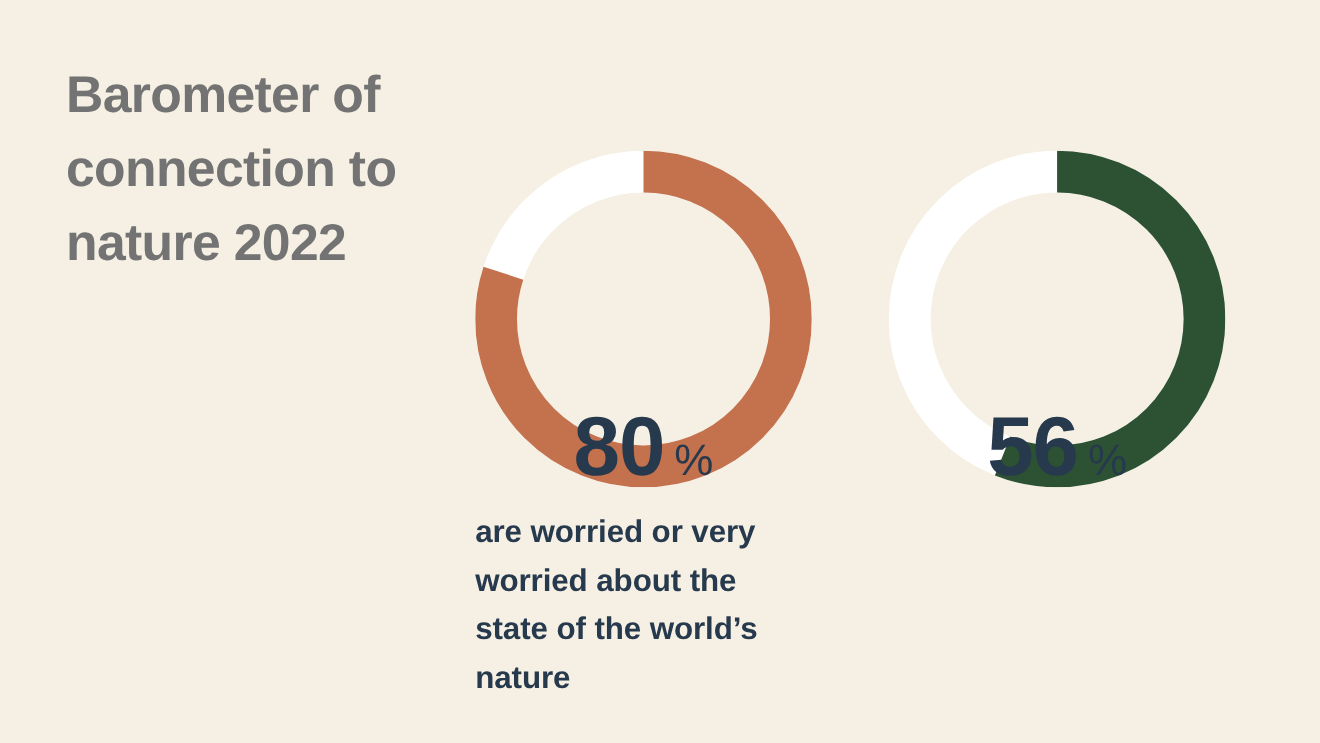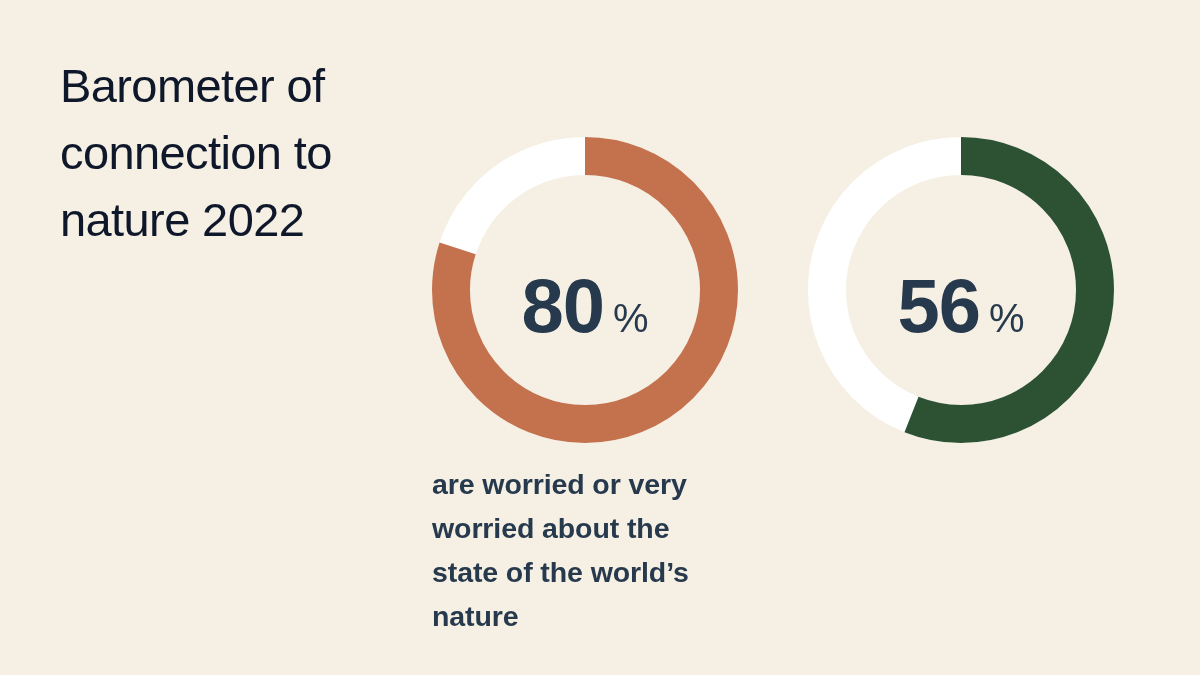--- a/index.html
+++ b/index.html
@@ -26,23 +26,23 @@
   #title-block {
     position: absolute;
     left: 60px;
     top: 52px;
     width: 380px;
   }
   #title-block .title-line {
     display: block;
     font-size: 47px;
     line-height: 67px;
-    font-weight: 400;
+    font-weight: 700;
     letter-spacing: -0.6px;
-    color: #0f172a;
+    color: #737373;
     white-space: nowrap;
   }
 
   
   .stat-group {
     position: absolute;
     top: 137px;
   }
   #stat-0 { left: 432px; }
   #stat-1 { left: 792px; margin-left: 16px; }
@@ -53,25 +53,25 @@
     height: 306px;
   }
   .donut-svg {
     display: block;
     width: 306px;
     height: 306px;
   }
   .donut-center {
     position: absolute;
     left: 0;
-    top: 16px;
+    top: 2px;
     width: 306px;
     height: 306px;
     display: flex;
-    align-items: center;
+    align-items: flex-end;
     justify-content: center;
   }
   .value-row {
     display: flex;
     align-items: baseline;
     justify-content: center;
     color: #27394d;
   }
   .value-number {
     font-size: 76px;

